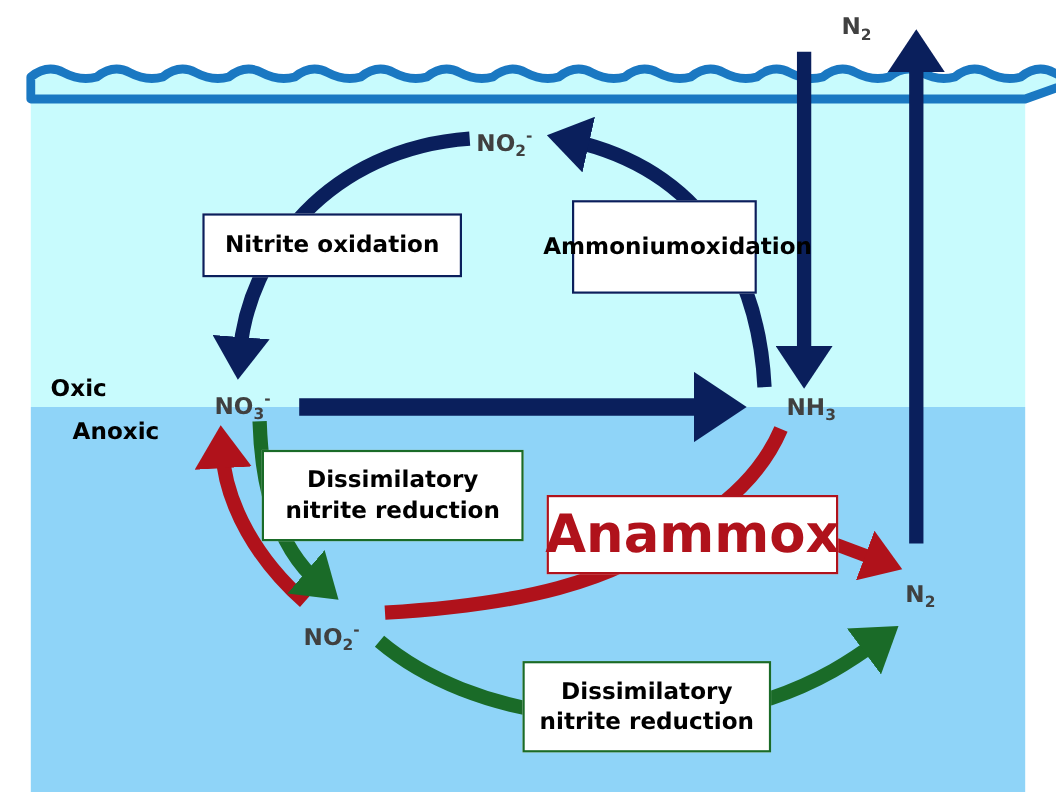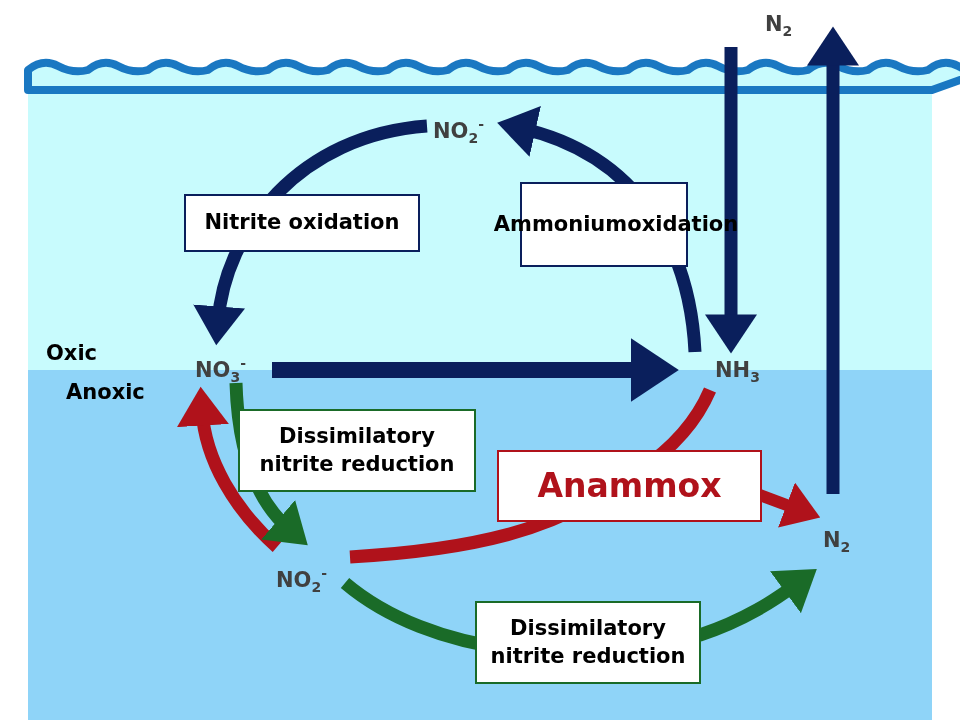--- a/index.html
+++ b/index.html
@@ -3,21 +3,21 @@
 <meta charset="utf-8">
 <style>
   html,body{margin:0;padding:0;background:#ffffff;}
   #stage{position:relative;width:960px;height:720px;overflow:hidden;background:#ffffff;font-family:"DejaVu Sans","Liberation Sans",sans-serif;}
   svg{position:absolute;left:0;top:0;}
   .lbl{position:absolute;font-weight:bold;color:#404040;font-size:21px;white-space:nowrap;line-height:1;}
   .lbl sub{font-size:14px;vertical-align:-5px;}
   .lbl sup{font-size:14px;vertical-align:9px;}
   .box{position:absolute;background:#fff;border:2.5px solid #0a1f5c;display:flex;align-items:center;justify-content:center;text-align:center;font-weight:bold;font-size:21px;line-height:1.3;color:#000;box-sizing:border-box;}
   .box.green{border-color:#1a6b28;}
-  .box.red{border-color:#b0121b;color:#b0121b;font-size:33px;}
+  .box.red{border-color:#b0121b;color:#b0121b;font-size:48px;}
   .zone{position:absolute;font-weight:bold;font-size:21px;color:#000;}
 </style>
 </head>
 <body>
 
 <div id="stage">
 
   <svg width="960" height="720" viewBox="0 0 960 720">
     <defs>
       <marker id="mBlue" markerWidth="4" markerHeight="4" refX="1.2" refY="2" orient="auto" markerUnits="strokeWidth">

